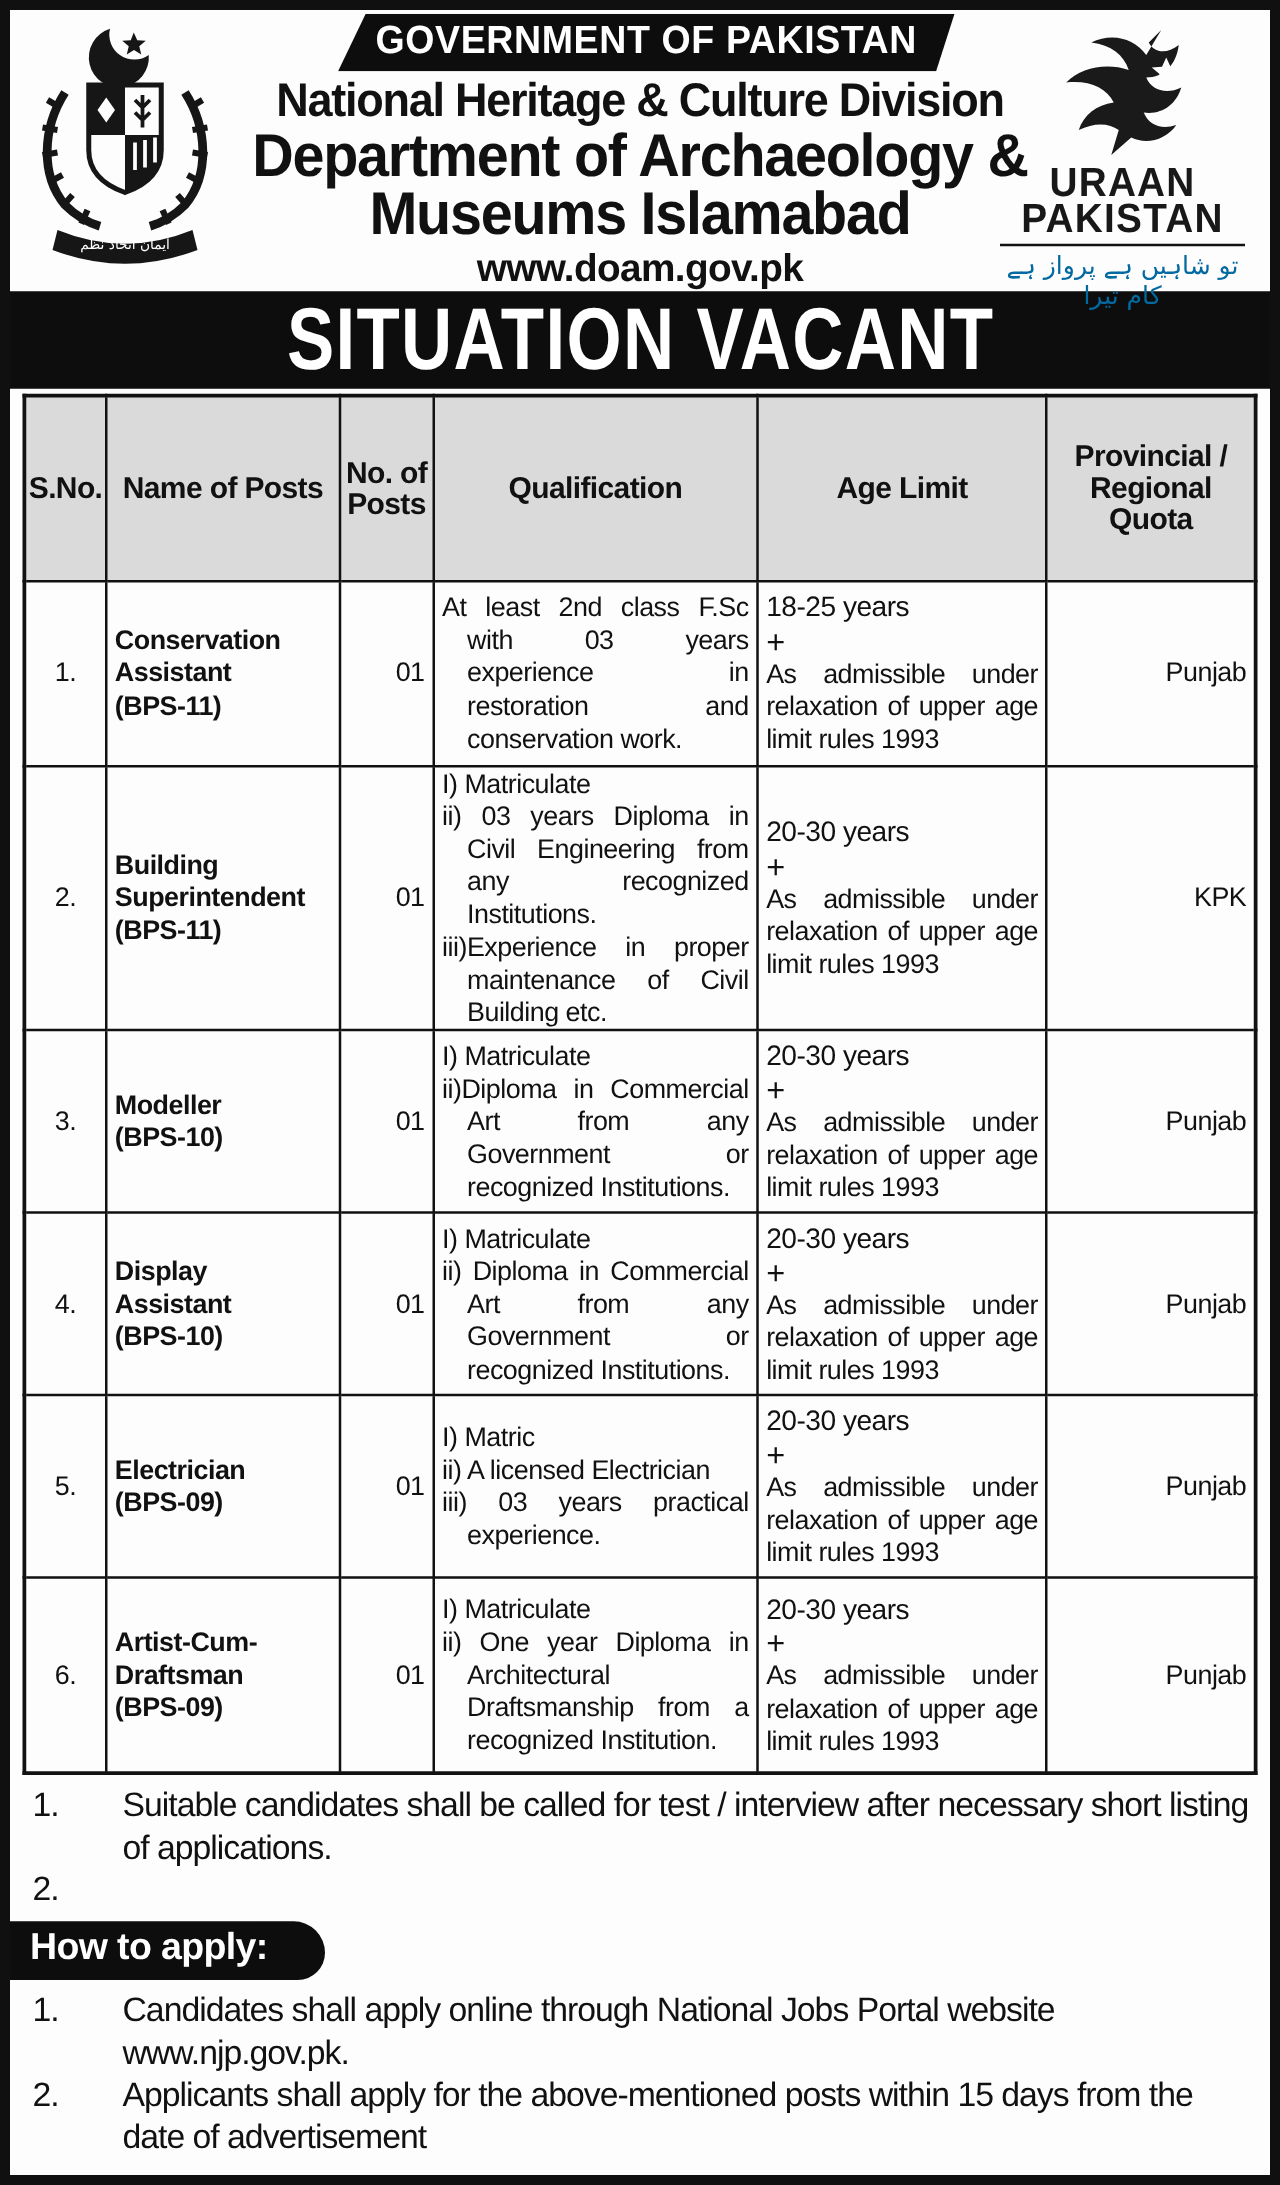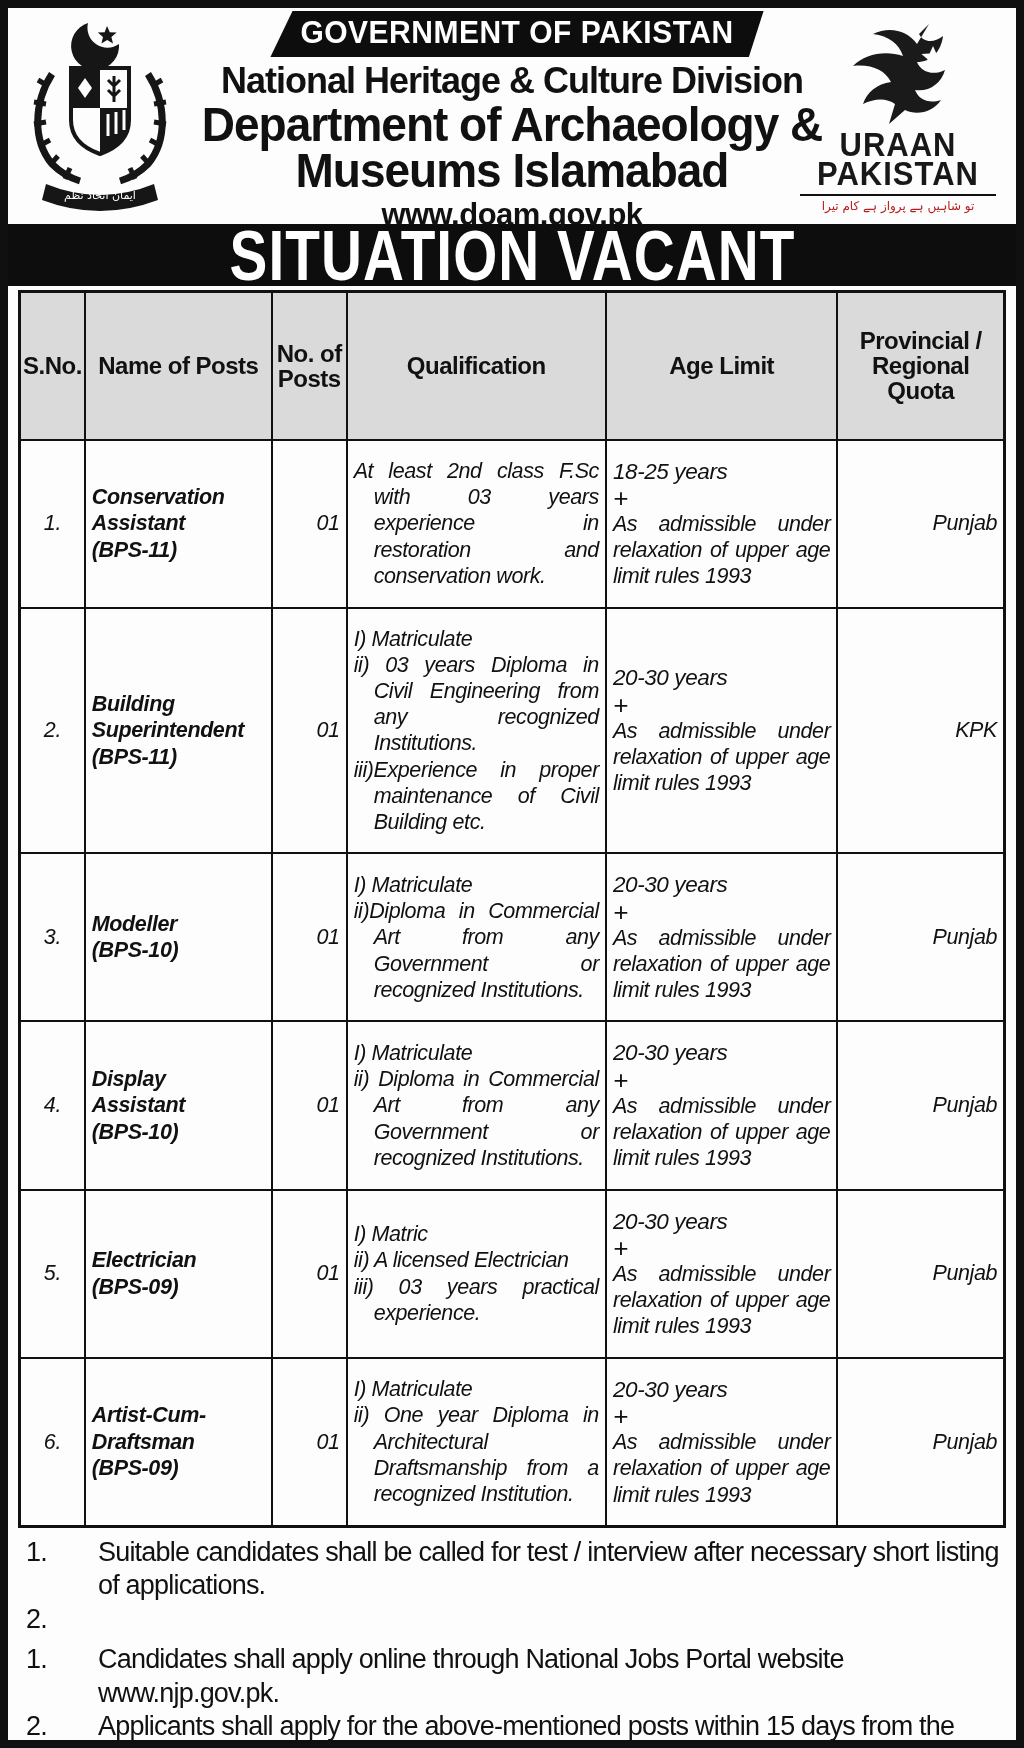--- a/index.html
+++ b/index.html
@@ -9,41 +9,41 @@
     border:8px solid #101010;
     font-family:"Liberation Sans",sans-serif;
     display:flex;flex-direction:column;overflow:hidden;
   }
   
   .hdr{position:relative;text-align:center;padding-top:4px;min-height:212px;}
   .emblem{position:absolute;left:16px;top:8px;width:152px;height:196px;}
   .uraan{position:absolute;right:10px;top:14px;width:216px;text-align:center;}
   .uraan-word{font-weight:bold;font-size:31px;line-height:.95;letter-spacing:1px;color:#181818;transform:scaleY(1.05);}
   .uraan-rule{border:0;border-top:2px solid #111;margin:5px 10px 3px;}
-  .uraan-urdu{font-family:"DejaVu Sans",sans-serif;font-size:12px;direction:rtl;color:#b91c1c;}
+  .uraan-urdu{font-family:"DejaVu Sans",sans-serif;font-size:20px;direction:rtl;color:#0369a1;}
   .gov-banner{
     display:inline-block;background:#0d0d0d;color:#fff;
     font-size:30px;font-weight:bold;letter-spacing:.5px;
     padding:4px 30px 6px;margin-left:10px;
     clip-path:polygon(4.5% 0,100% 0,97% 100%,0 100%);
     transform:scaleY(1.05);
   }
   .division{font-size:36px;font-weight:bold;letter-spacing:-1px;margin-top:3px;transform:scaleY(1.05);}
   .dept{font-size:46px;font-weight:bold;line-height:1.0;letter-spacing:-1px;transform:scaleY(1.05);}
   .website{font-size:31px;font-weight:bold;margin-top:4px;letter-spacing:-.5px;}
   
   .sv-band{background:#0d0d0d;height:78px;display:flex;align-items:center;justify-content:center;text-align:center;}
   .sv-band span{color:#fff;font-size:54px;font-weight:bold;letter-spacing:1px;transform:scale(1.05,1.3);}
   
   .intro{font-size:27.5px;line-height:1.22;letter-spacing:-.8px;padding:10px 12px 8px;text-align:left;}
   
   table.posts{border-collapse:collapse;margin:4px 10px 0;width:calc(100% - 20px);border:3px solid #111;}
   .posts th,.posts td{border:2.5px solid #111;vertical-align:middle;}
   .posts th{background:#dadada;font-size:24px;line-height:1.05;letter-spacing:-.5px;padding:6px 2px;}
-  .posts td{font-size:21.5px;letter-spacing:-.4px;line-height:1.22;padding:17px 6px;font-style:italic;}
+  .posts td{font-size:21.5px;letter-spacing:-.4px;line-height:1.22;padding:0 6px;}
   .c-sno{text-align:center;font-size:23px;}
   .c-name{font-weight:bold;font-size:22.5px;padding-left:12px;line-height:1.35;}
   .c-posts{text-align:right;font-size:23px;}
   .c-qual{vertical-align:middle;padding:6px 8px;}
   .qline{text-align:justify;padding-left:20px;text-indent:-20px;margin:0;}
   .c-age{vertical-align:top;padding:6px 8px 4px;}
   .age-range{font-size:22.5px;}
   .age-plus{font-size:26px;line-height:1;}
   .age-note{text-align:justify;}
   .c-quota{text-align:right;font-size:22.5px;}
@@ -273,20 +273,21 @@
   <div class="note-list" id="notes-list">
       <div class="note-item">
         <span class="num">1.</span>
         <span>Suitable candidates shall be called for test / interview after necessary short listing of applications.</span>
       </div>
       <div class="note-item">
         <span class="num">2.</span>
       </div>
     </div>
 
+  <div class="howto">How to apply:</div>
   <div class="apply-list note-list" id="apply-list">
       <div class="note-item">
         <span class="num">1.</span>
         <span>Candidates shall apply online through National Jobs Portal website www.njp.gov.pk.</span>
       </div>
       <div class="note-item">
         <span class="num">2.</span>
         <span>Applicants shall apply for the above-mentioned posts within 15 days from the date of advertisement</span>
       </div>
     </div>

